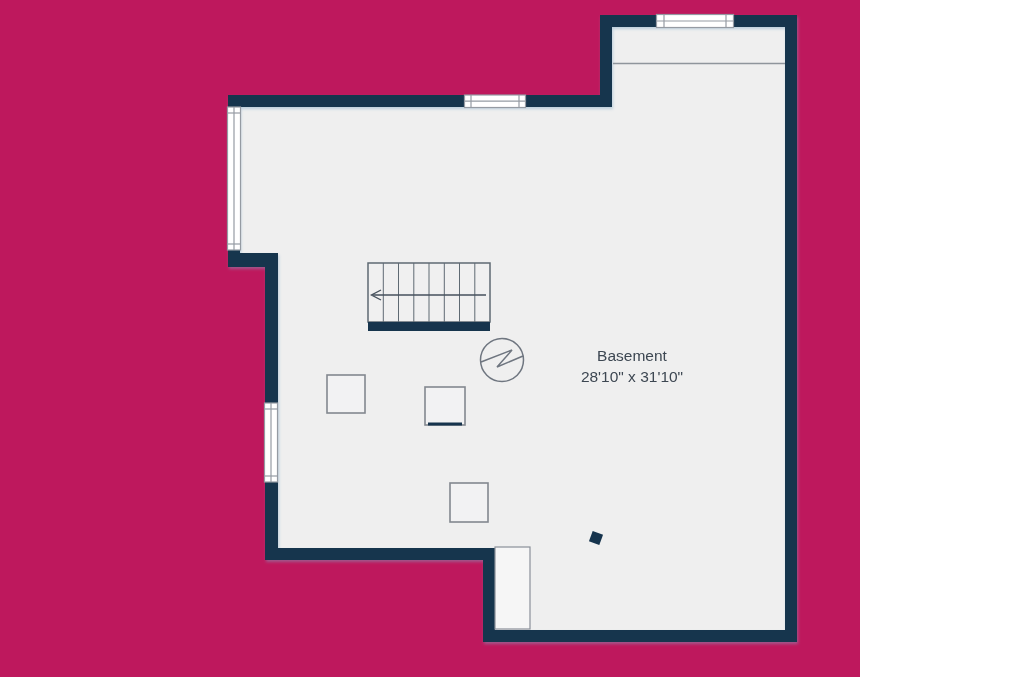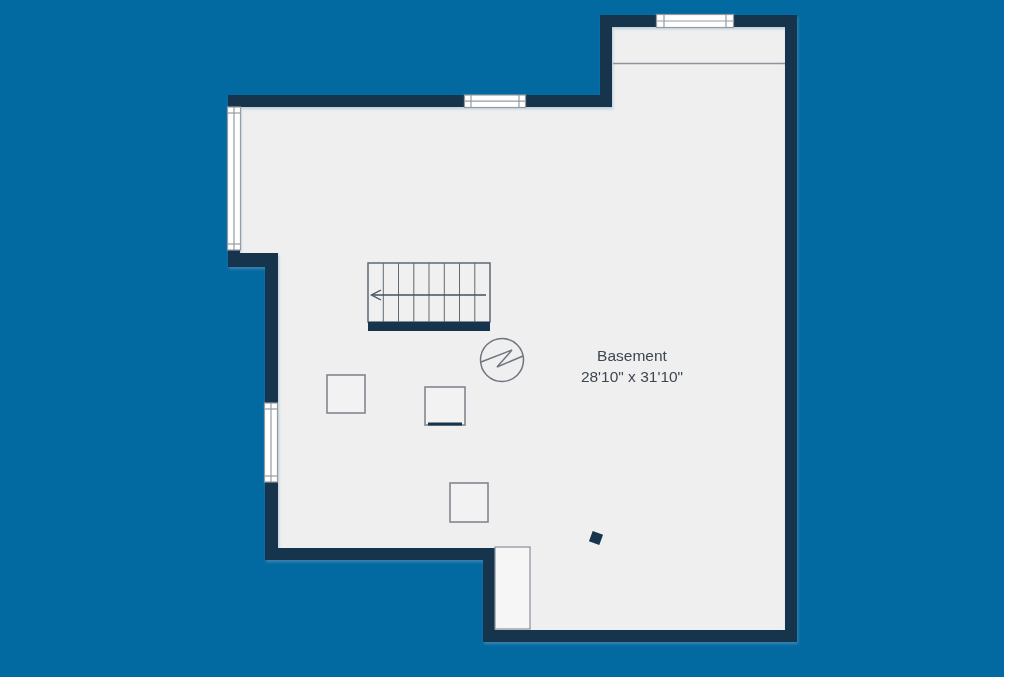--- a/index.html
+++ b/index.html
@@ -6,23 +6,23 @@
     margin: 0;
     padding: 0;
     width: 1024px;
     height: 677px;
     background: #ffffff;
     overflow: hidden;
     font-family: "Liberation Sans", sans-serif;
   }
   .canvas {
     position: relative;
-    width: 1004px;
+    width: 860px;
     height: 677px;
-    background: #0369a1;
+    background: #be185d;
   }
   svg { position: absolute; left: 0; top: 0; display: block; }
   text.room-label {
     font-family: "Liberation Sans", sans-serif;
     font-size: 15.5px;
     fill: #3d4752;
   }
 </style>
 </head>
 <body>

